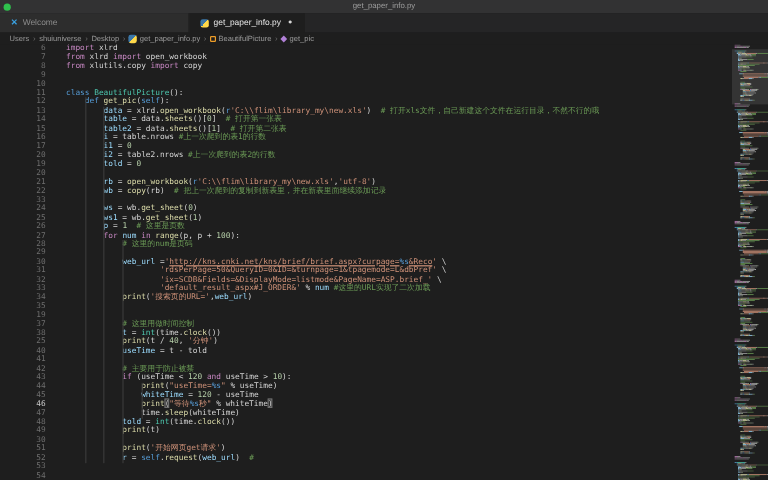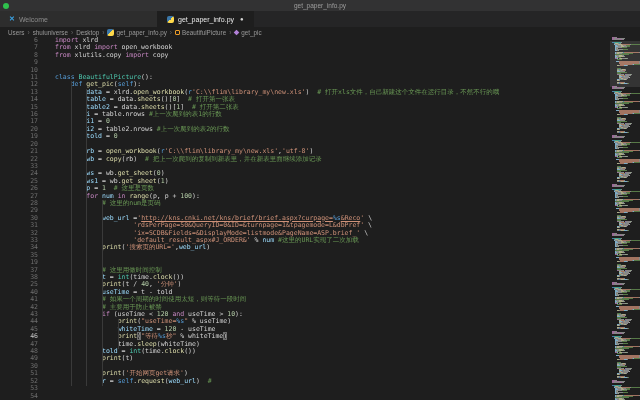--- a/index.html
+++ b/index.html
@@ -151,21 +151,21 @@
         <div class="code-row"><div class="gutter-num">31</div><div class="code-text"><span class="tk-pl">                    </span><span class="tk-st">'rdsPerPage=50&amp;QueryID=0&amp;ID=&amp;turnpage=1&amp;tpagemode=L&amp;dbPref'</span><span class="tk-pl"> \</span></div></div>
         <div class="code-row"><div class="gutter-num">32</div><div class="code-text"><span class="tk-pl">                    </span><span class="tk-st">'ix=SCDB&amp;Fields=&amp;DisplayMode=listmode&amp;PageName=ASP.brief_'</span><span class="tk-pl"> \</span></div></div>
         <div class="code-row"><div class="gutter-num">33</div><div class="code-text"><span class="tk-pl">                    </span><span class="tk-st">'default_result_aspx#J_ORDER&amp;'</span><span class="tk-pl"> % </span><span class="tk-vr">num</span><span class="tk-pl"> </span><span class="tk-cm">#这里的URL实现了二次加载</span></div></div>
         <div class="code-row"><div class="gutter-num">34</div><div class="code-text"><span class="tk-pl">            </span><span class="tk-fn">print</span><span class="tk-pl">(</span><span class="tk-st">'搜索页的URL='</span><span class="tk-pl">,</span><span class="tk-vr">web_url</span><span class="tk-pl">)</span></div></div>
         <div class="code-row"><div class="gutter-num">35</div><div class="code-text"></div></div>
         <div class="code-row"><div class="gutter-num">19</div><div class="code-text"></div></div>
         <div class="code-row"><div class="gutter-num">37</div><div class="code-text"><span class="tk-pl">            </span><span class="tk-cm"># 这里用做时间控制</span></div></div>
         <div class="code-row"><div class="gutter-num">38</div><div class="code-text"><span class="tk-pl">            </span><span class="tk-vr">t</span><span class="tk-pl"> = </span><span class="tk-cl">int</span><span class="tk-pl">(time.</span><span class="tk-fn">clock</span><span class="tk-pl">())</span></div></div>
         <div class="code-row"><div class="gutter-num">25</div><div class="code-text"><span class="tk-pl">            </span><span class="tk-fn">print</span><span class="tk-pl">(t / </span><span class="tk-nm">40</span><span class="tk-pl">, </span><span class="tk-st">'分钟'</span><span class="tk-pl">)</span></div></div>
         <div class="code-row"><div class="gutter-num">40</div><div class="code-text"><span class="tk-pl">            </span><span class="tk-vr">useTime</span><span class="tk-pl"> = t - told</span></div></div>
-        <div class="code-row"><div class="gutter-num">41</div><div class="code-text"><span class="tk-pl">            </span><span class="tk-cm"># 如果一个周期的时间使用太短，则等待一段时间</span></div></div>
+        <div class="code-row"><div class="gutter-num">41</div><div class="code-text"><span class="tk-pl">            </span></div></div>
         <div class="code-row"><div class="gutter-num">42</div><div class="code-text"><span class="tk-pl">            </span><span class="tk-cm"># 主要用于防止被禁</span></div></div>
         <div class="code-row"><div class="gutter-num">43</div><div class="code-text"><span class="tk-pl">            </span><span class="tk-kw">if</span><span class="tk-pl"> (useTime &lt; </span><span class="tk-nm">120</span><span class="tk-pl"> </span><span class="tk-kw">and</span><span class="tk-pl"> useTime &gt; </span><span class="tk-nm">10</span><span class="tk-pl">):</span></div></div>
         <div class="code-row"><div class="gutter-num">44</div><div class="code-text"><span class="tk-pl">                </span><span class="tk-fn">print</span><span class="tk-pl">(</span><span class="tk-st">"useTime=</span><span class="tk-fm">%s</span><span class="tk-st">"</span><span class="tk-pl"> % useTime)</span></div></div>
         <div class="code-row"><div class="gutter-num">45</div><div class="code-text"><span class="tk-pl">                </span><span class="tk-vr">whiteTime</span><span class="tk-pl"> = </span><span class="tk-nm">120</span><span class="tk-pl"> - useTime</span></div></div>
         <div class="code-row"><div class="gutter-num active">46</div><div class="code-text"><span class="tk-pl">                </span><span class="tk-fn">print</span><span class="tk-br">(</span><span class="tk-st">"等待</span><span class="tk-fm">%s</span><span class="tk-st">秒"</span><span class="tk-pl"> % whiteTime</span><span class="tk-br">)</span></div></div>
         <div class="code-row"><div class="gutter-num">47</div><div class="code-text"><span class="tk-pl">                </span><span class="tk-pl">time.</span><span class="tk-fn">sleep</span><span class="tk-pl">(whiteTime)</span></div></div>
         <div class="code-row"><div class="gutter-num">48</div><div class="code-text"><span class="tk-pl">            </span><span class="tk-vr">told</span><span class="tk-pl"> = </span><span class="tk-cl">int</span><span class="tk-pl">(time.</span><span class="tk-fn">clock</span><span class="tk-pl">())</span></div></div>
         <div class="code-row"><div class="gutter-num">49</div><div class="code-text"><span class="tk-pl">            </span><span class="tk-fn">print</span><span class="tk-pl">(t)</span></div></div>
         <div class="code-row"><div class="gutter-num">30</div><div class="code-text"></div></div>
         <div class="code-row"><div class="gutter-num">51</div><div class="code-text"><span class="tk-pl">            </span><span class="tk-fn">print</span><span class="tk-pl">(</span><span class="tk-st">'开始网页get请求'</span><span class="tk-pl">)</span></div></div>

